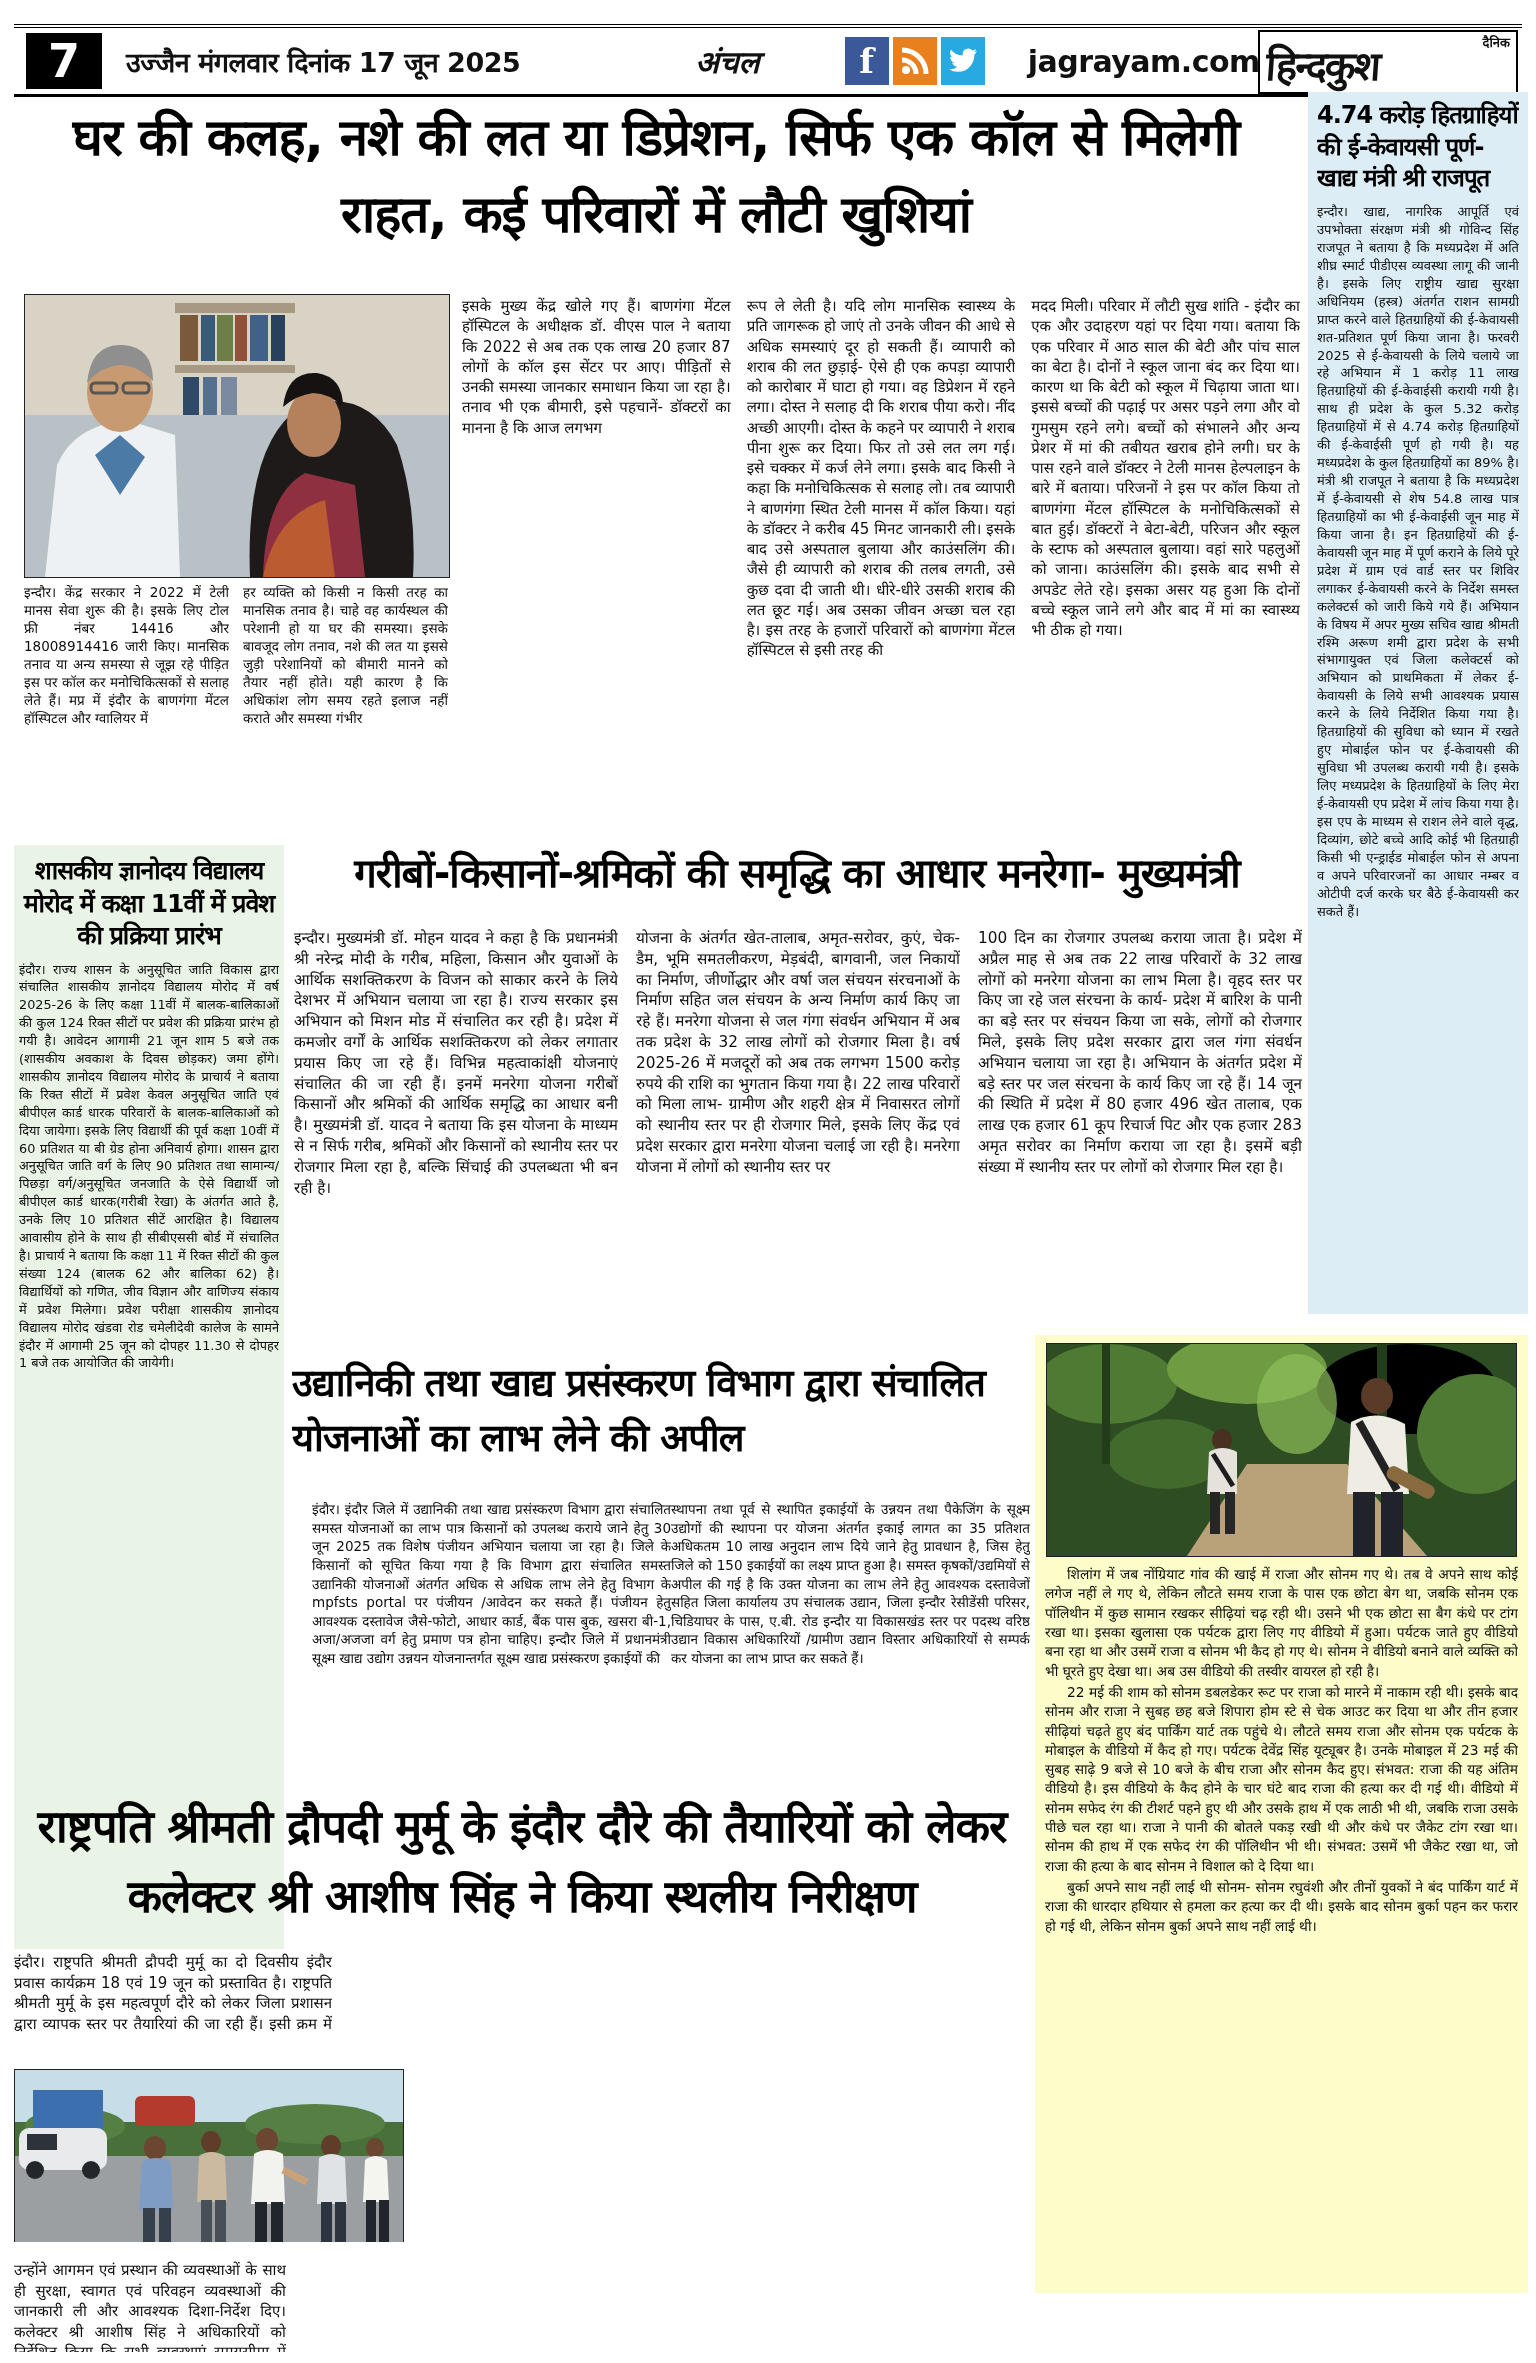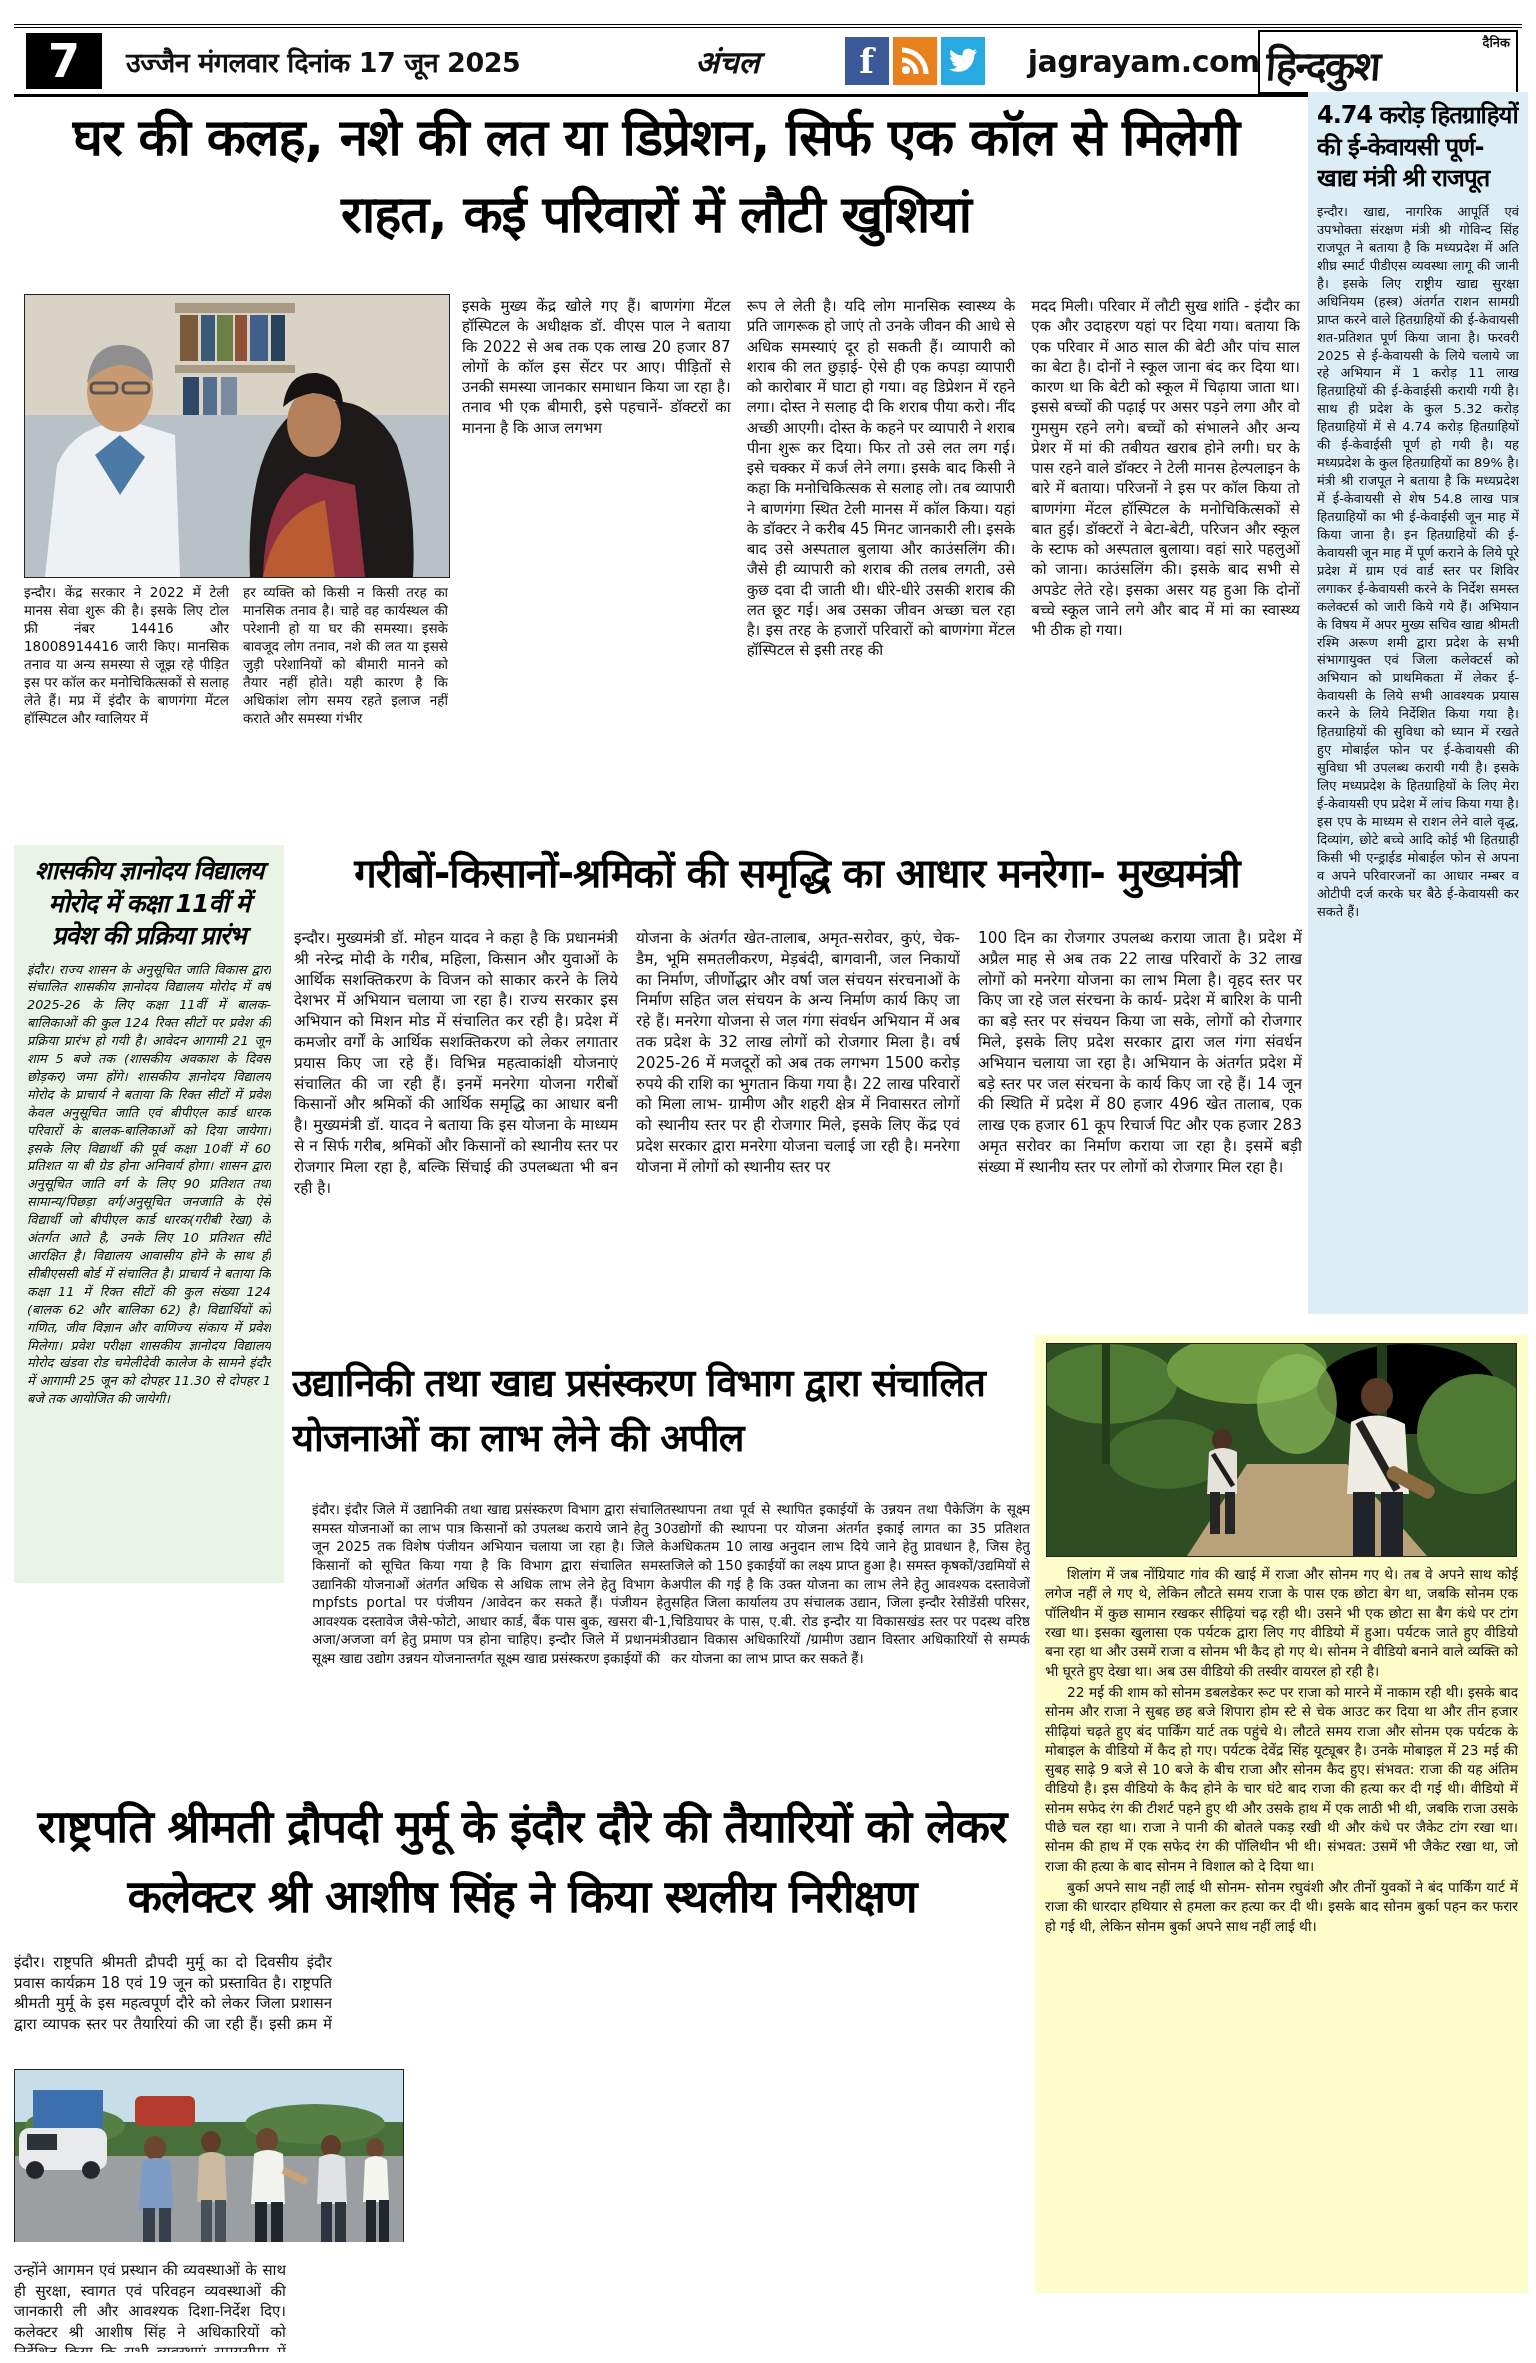--- a/index.html
+++ b/index.html
@@ -36,22 +36,22 @@
   .lead-under{left:24px;top:584px;width:424px;height:258px;gap:14px;}
   .lead-under div{width:205px;font-size:13.5px;line-height:1.33;}
   .lead-right{left:462px;top:296px;width:838px;height:546px;gap:16px;}
   .lead-right div{width:269px;font-size:15px;line-height:1.35;}
   
   .sidebar{position:absolute;left:1308px;top:92px;width:220px;height:1222px;background:#dcedf6;
         padding:8px 9px;box-sizing:border-box;overflow:hidden;}
   .sidebar .headline{font-size:24px;line-height:1.32;margin-bottom:8px;}
   .sidebar .btxt{font-size:13px;line-height:1.38;}
   
-  .schoolbox{position:absolute;left:14px;top:845px;width:270px;height:738px;background:#e9f3e6;
-        padding:10px 13px;box-sizing:border-box;overflow:hidden;font-style:italic;}
+  .schoolbox{position:absolute;left:14px;top:845px;width:270px;height:1104px;background:#e9f3e6;
+        padding:10px 5px;box-sizing:border-box;overflow:hidden;}
   .schoolbox .headline{font-size:25px;text-align:center;line-height:1.3;margin-bottom:8px;}
   .schoolbox .btxt{font-size:12.8px;line-height:1.4;}
   
   .mnrega-headline{position:absolute;left:292px;top:848px;width:1010px;height:62px;
         font-size:40px;text-align:center;white-space:nowrap;}
   .mnrega-cols{left:292px;top:928px;width:1010px;height:418px;gap:18px;}
   .mnrega-cols div{width:324px;font-size:15.3px;line-height:1.36;}
   
   .hort-headline{position:absolute;left:292px;top:1356px;width:738px;height:138px;
         font-size:38px;text-align:left;line-height:1.45;}

